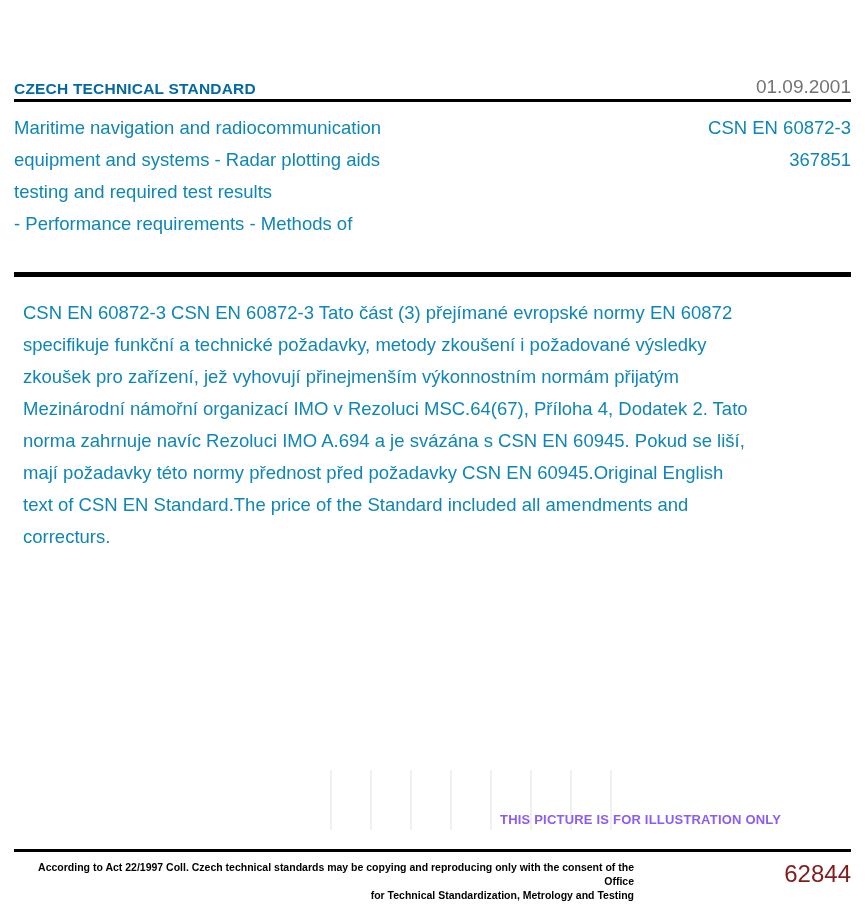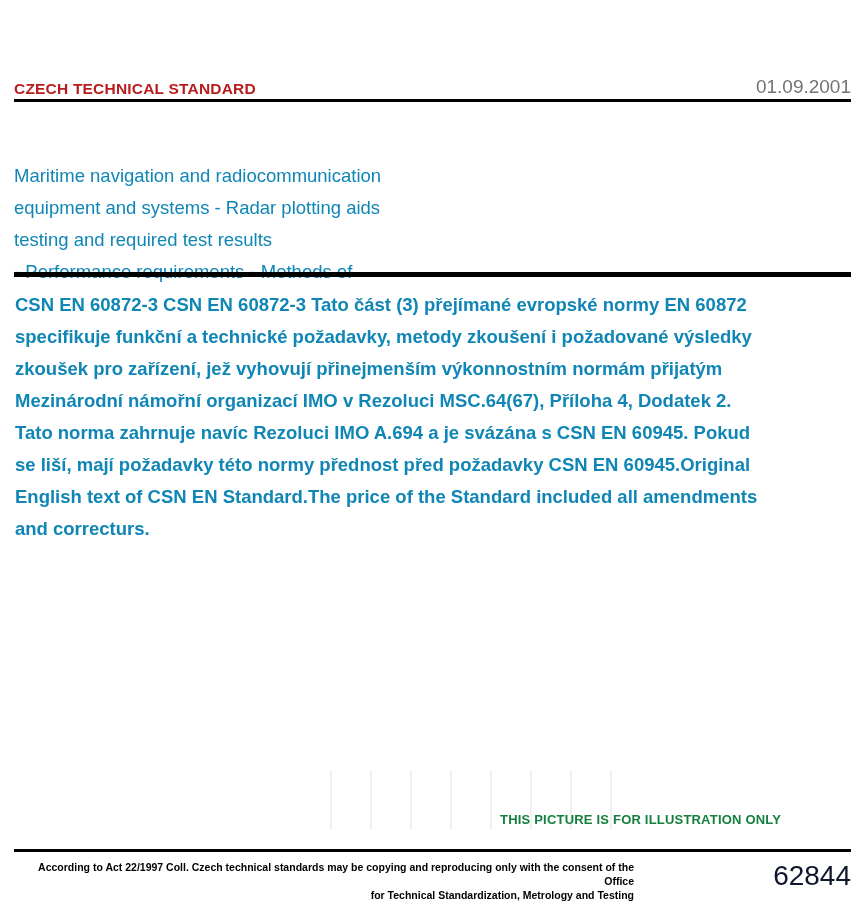--- a/index.html
+++ b/index.html
@@ -32,21 +32,21 @@
     width: 837px;
     height: 30px;
     display: flex;
     align-items: flex-end;
     justify-content: space-between;
   }
   .header-title {
     font-size: 15.5px;
     font-weight: bold;
     letter-spacing: 0.2px;
-    color: #b91c1c;
+    color: #0369a1;
     line-height: 1;
   }
   .header-date {
     font-size: 19px;
     color: #737373;
     line-height: 1;
     font-weight: normal;
   }
 
   .rule {
@@ -77,21 +77,20 @@
     height: 158px;
   }
   .title-left {
     position: absolute;
     left: 0;
     top: 0;
     width: 560px;
     font-size: 18.5px;
     color: #0f86b5;
     line-height: 32px;
-    margin-top: 48px;
   }
   .title-left div {
     white-space: nowrap;
   }
   .title-right {
     position: absolute;
     right: 0;
     top: 0;
     width: 270px;
     text-align: right;
@@ -105,32 +104,31 @@
     position: absolute;
     left: 15px;
     top: 289px;
     width: 748px;
     font-size: 18.5px;
     color: #0f86b5;
     line-height: 32px;
     text-align: left;
   }
   .abstract p {
-    margin: 0;
-    font-weight: bold;
+    margin: 8px;
   }
 
   
   .illustration-note {
     position: absolute;
     left: 500px;
     top: 812px;
     font-size: 13px;
     font-weight: bold;
-    color: #15803d;
+    color: #8b5cf6;
     letter-spacing: 0.2px;
   }
 
   
   .ghost {
     position: absolute;
     left: 330px;
     top: 770px;
     width: 320px;
     height: 60px;
@@ -157,22 +155,22 @@
     font-size: 10.5px;
     font-weight: bold;
     color: #000000;
     line-height: 14px;
     text-align: right;
   }
   .footer-number {
     position: absolute;
     right: 0;
     top: 0;
-    font-size: 28px;
-    color: #0f172a;
+    font-size: 24px;
+    color: #7f1d1d;
     font-weight: normal;
   }
 </style>
 </head>
 <body>
 
 <div class="page">
 
   <div class="header-row">
     <div class="header-title">CZECH TECHNICAL STANDARD</div>
@@ -181,20 +179,24 @@
 
   <div class="rule rule-top"></div>
 
   <div class="title-block">
     <div class="title-left">
       <div>Maritime navigation and radiocommunication</div>
       <div>equipment and systems - Radar plotting aids</div>
       <div>testing and required test results</div>
       <div>- Performance requirements - Methods of</div>
     </div>
+    <div class="title-right">
+      <div>CSN EN 60872-3</div>
+      <div>367851</div>
+    </div>
   </div>
 
   <div class="rule rule-bottom"></div>
 
   <div class="abstract">
     <p>CSN EN 60872-3 CSN EN 60872-3     Tato část (3) přejímané evropské normy EN 60872 specifikuje funkční a technické požadavky, metody zkoušení i požadované výsledky zkoušek pro zařízení, jež vyhovují přinejmenším výkonnostním normám přijatým Mezinárodní námořní organizací IMO v Rezoluci MSC.64(67), Příloha 4, Dodatek 2. Tato norma zahrnuje navíc Rezoluci IMO A.694 a je svázána s CSN EN 60945. Pokud se liší, mají požadavky této normy přednost před požadavky CSN EN 60945.Original English text of CSN EN Standard.The price of the Standard included all amendments and correcturs.</p>
   </div>
 
   <div class="ghost"></div>
 

